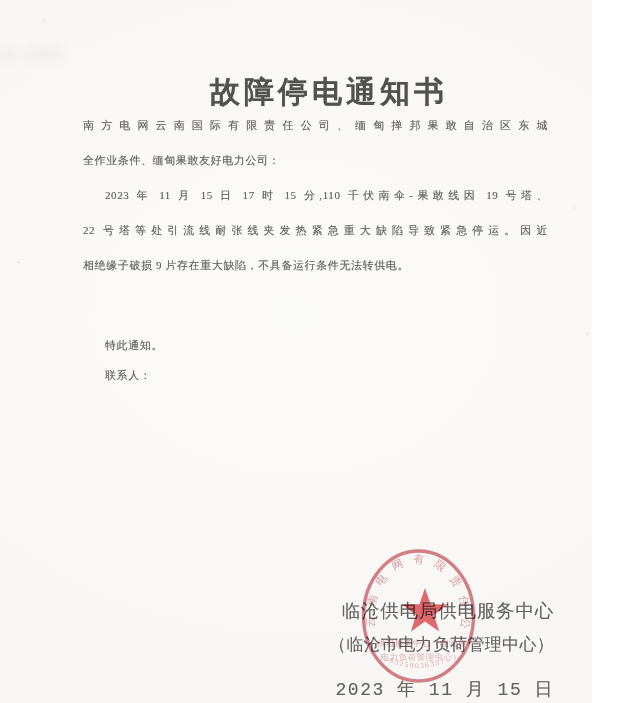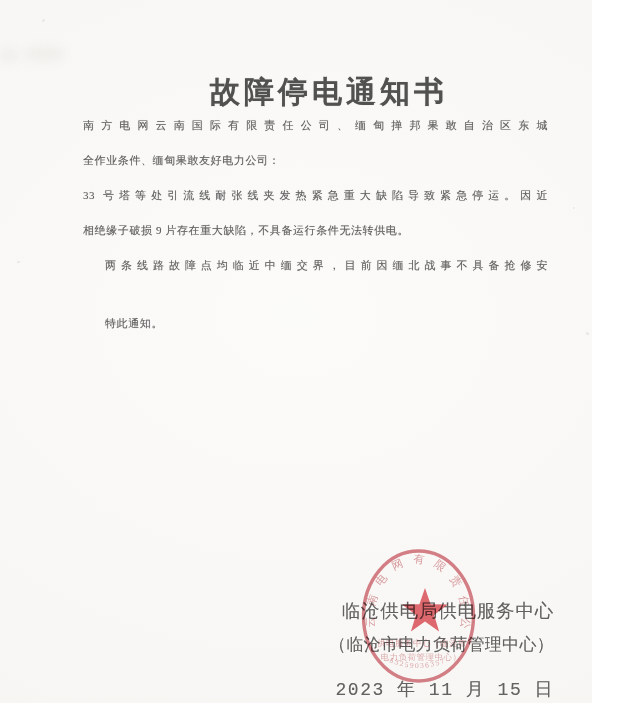--- a/index.html
+++ b/index.html
@@ -25,21 +25,21 @@
   .doc-body{
     position:absolute;left:83px;top:108px;width:465px;
     font-size:11px;line-height:35px;letter-spacing:.6px;
     color:#474747;opacity:.85;
     text-shadow:0 0 .7px rgba(60,60,60,.45);
   }
   .para{margin:0;}
   .line{text-align:justify;text-align-last:justify;white-space:nowrap;}
   .line.para-last{text-align-last:left;white-space:normal;}
   .para.indent .line.first{text-indent:2em;}
-  [data-name="paragraph-closing"]{margin-top:23px;}
+  [data-name="paragraph-closing"]{margin-top:45px;}
   [data-name="paragraph-closing"] .line,
   [data-name="paragraph-contact"] .line{text-align-last:left;}
   [data-name="paragraph-contact"]{margin-top:-5px;}
   .signature{
     position:absolute;left:302px;top:603px;width:252px;
     color:#505050;text-align:right;
     mix-blend-mode:multiply;opacity:.88;
     text-shadow:0 0 .6px rgba(70,70,70,.4);
     z-index:3;
     font-family:Liberation Mono, monospace;
@@ -67,28 +67,31 @@
   <div class="smudge" style="left:0px;top:48px;width:18px;height:14px;" data-name="scan-smudge"></div>
 
   <h1 class="doc-title" data-name="document-title">故障停电通知书</h1>
 
   <div class="doc-body" data-name="document-body">
       <div class="para" data-name="paragraph-addressee">
         <div class="line first" data-name="text-line">南方电网云南国际有限责任公司、缅甸掸邦果敢自治区东城</div>
         <div class="line para-last" data-name="text-line">全作业条件、缅甸果敢友好电力公司：</div>
       </div>
       <div class="para indent" data-name="paragraph-incident">
-        <div class="line" data-name="text-line">33 号塔等处引流线耐张线夹发热紧急重大缺陷导致紧急停运。因近</div>
+        <div class="line first" data-name="text-line">2023 年 11 月 15 日 17 时 15 分,110 千伏南伞-果敢线因 19 号塔、</div>
+        <div class="line" data-name="text-line">22 号塔等处引流线耐张线夹发热紧急重大缺陷导致紧急停运。因近</div>
         <div class="line para-last" data-name="text-line">相绝缘子破损 9 片存在重大缺陷，不具备运行条件无法转供电。</div>
       </div>
       <div class="para indent" data-name="paragraph-repair-status">
-        <div class="line first" data-name="text-line">两条线路故障点均临近中缅交界，目前因缅北战事不具备抢修安</div>
       </div>
       <div class="para indent" data-name="paragraph-closing">
         <div class="line first para-last" data-name="text-line">特此通知。</div>
+      </div>
+      <div class="para indent" data-name="paragraph-contact">
+        <div class="line first para-last" data-name="text-line">联系人：</div>
       </div>
     </div>
 
   <svg class="seal" data-name="official-seal" viewBox="352 542 134 150" xmlns="http://www.w3.org/2000/svg">
     <ellipse data-name="seal-ring" cx="418.5" cy="616" rx="55" ry="65" fill="none" stroke-width="3.4" opacity="0.8" stroke="#cb5560"></ellipse>
     <path id="sealArc" d="M 375.5 631 A 44 54 0 1 1 460.5 631" fill="none"></path>
     <text font-size="11" letter-spacing="9.5" opacity="0.62" font-family="Liberation Serif, DejaVu Serif, serif" fill="#c4565e">
       <textPath href="#sealArc" startOffset="4" data-name="seal-arc-text">云南电网有限责任公司</textPath>
     </text>
     <polygon data-name="seal-star-icon" points="425,588 430.6,604.2 447.8,604.6 434.1,615 439.1,631.4 425,621.6 410.9,631.4 415.9,615 402.2,604.6 419.4,604.2" opacity="0.88" fill="#dd4950"></polygon>

